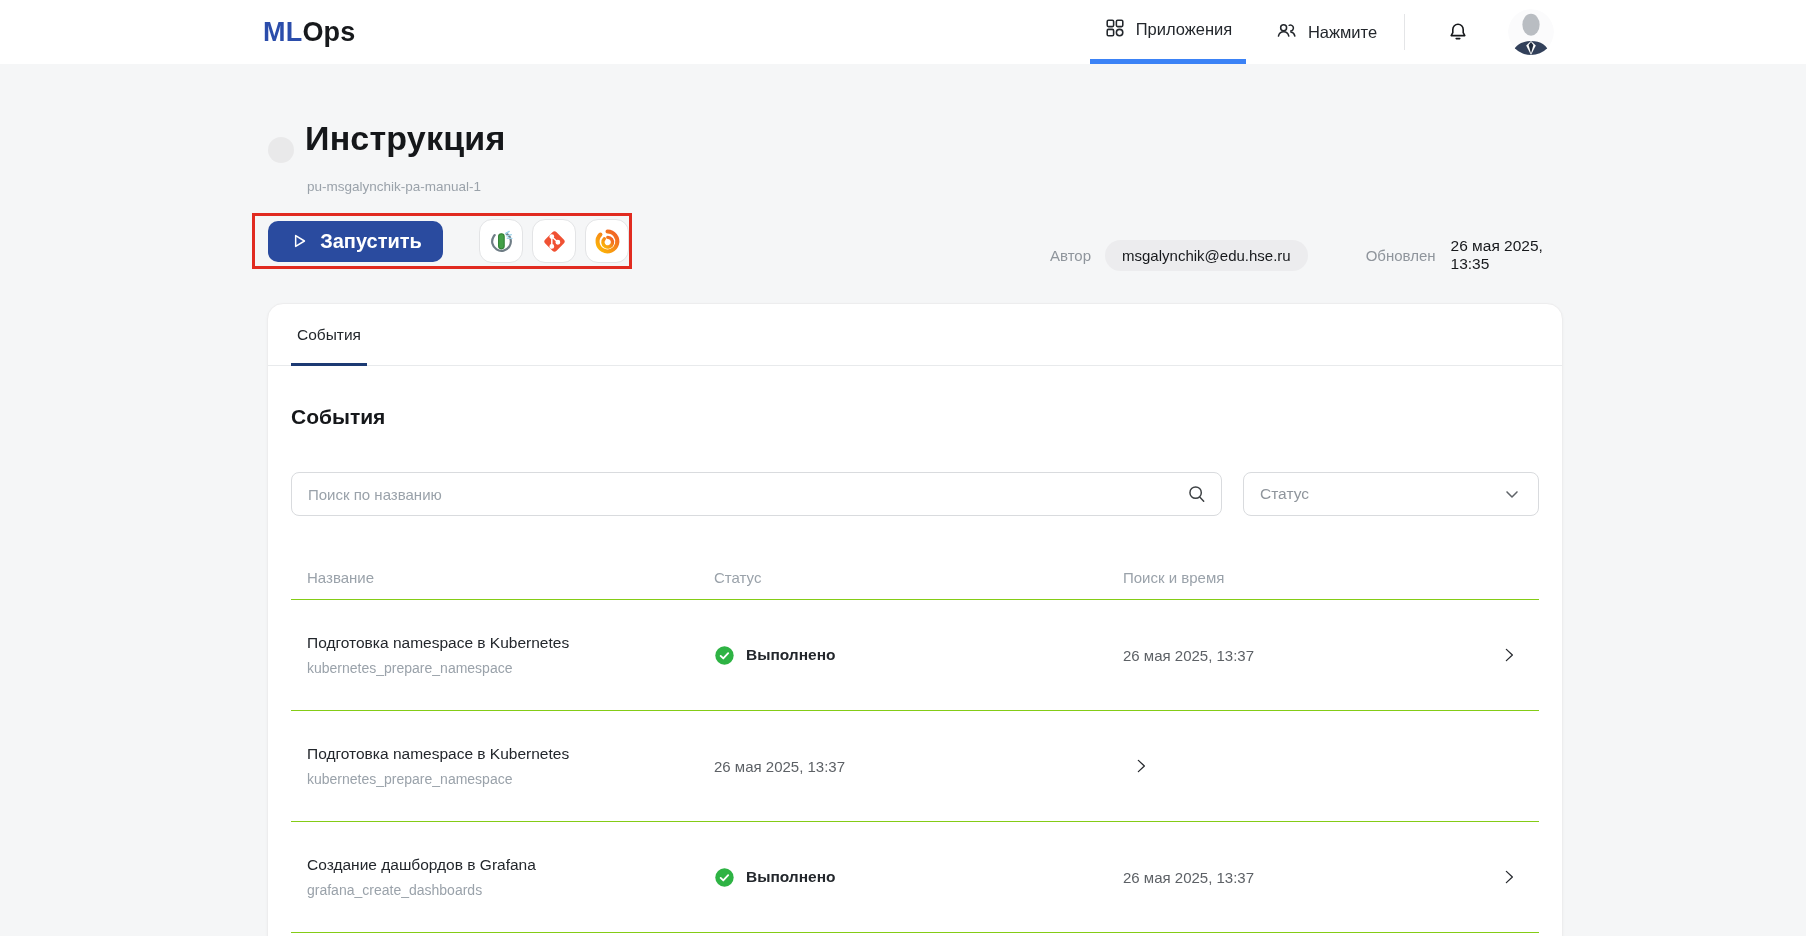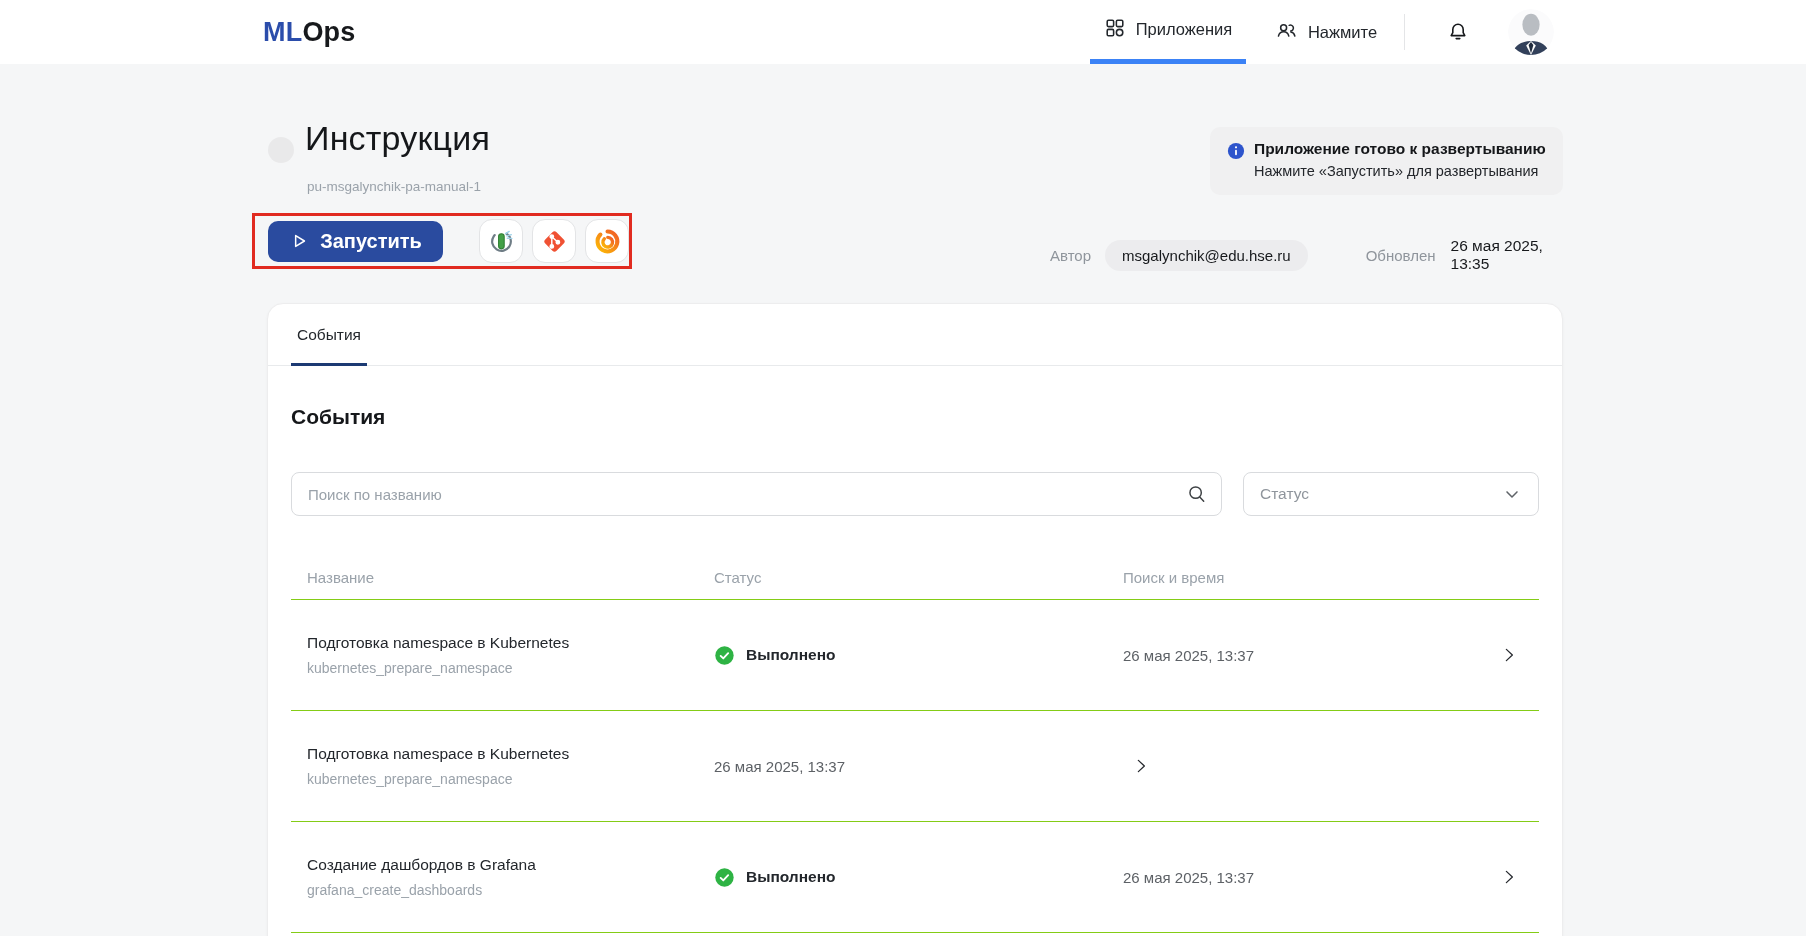--- a/index.html
+++ b/index.html
@@ -45,21 +45,21 @@
     border-radius: 50%; overflow: hidden; cursor: pointer;
   }
 
   
   .page-dot {
     position: absolute; left: 268px; top: 137px; width: 26px; height: 26px;
     border-radius: 50%; background: #e9e9ea;
   }
   .page-title {
     position: absolute; left: 305px; top: 119px;
-    font-size: 34px; font-weight: 400; color: #15171a; letter-spacing: .2px;
+    font-size: 34px; font-weight: 700; color: #15171a; letter-spacing: .2px;
   }
   .page-subtitle {
     position: absolute; left: 307px; top: 179px;
     font-size: 13.5px; color: #9aa2aa;
   }
 
   .actions-box {
     position: absolute; left: 252px; top: 213px; width: 380px; height: 56px;
     border: 3px solid #e12b20;
     display: flex; align-items: center; padding-left: 13px;
@@ -268,33 +268,20 @@
               </linearGradient>
             </defs>
             <path d="M12 3.2a8.8 8.8 0 1 1-6.3 2.6" fill="none" stroke="url(#grafGrad)" stroke-width="3.6" stroke-linecap="round"></path>
             <path d="M12.2 8.3a4.3 4.3 0 1 1-3 1.2" fill="none" stroke="url(#grafGrad)" stroke-width="3" stroke-linecap="round"></path>
           </svg>
         </span>
       </button>
     </div>
   </div>
 
-  <div class="info-banner">
-    <span>
-      <svg width="18" height="18" viewBox="0 0 20 20">
-        <circle cx="10" cy="10" r="9" fill="#2d54cc"></circle>
-        <rect x="9" y="8.6" width="2" height="6" rx="1" fill="#ffffff"></rect>
-        <circle cx="10" cy="5.9" r="1.2" fill="#ffffff"></circle>
-      </svg>
-    </span>
-    <div class="txt">
-      <div class="t1">Приложение готово к развертыванию</div>
-      <div class="t2">Нажмите «Запустить» для развертывания</div>
-    </div>
-  </div>
 
   <div class="meta-row">
     <span class="meta-label">Автор</span>
     <span class="author-chip">msgalynchik@edu.hse.ru</span>
     <span class="meta-label updated-label">Обновлен</span>
     <span class="updated-value">26 мая 2025, 13:35</span>
   </div>
 
   <section class="card">
     <div class="tabs-row">

